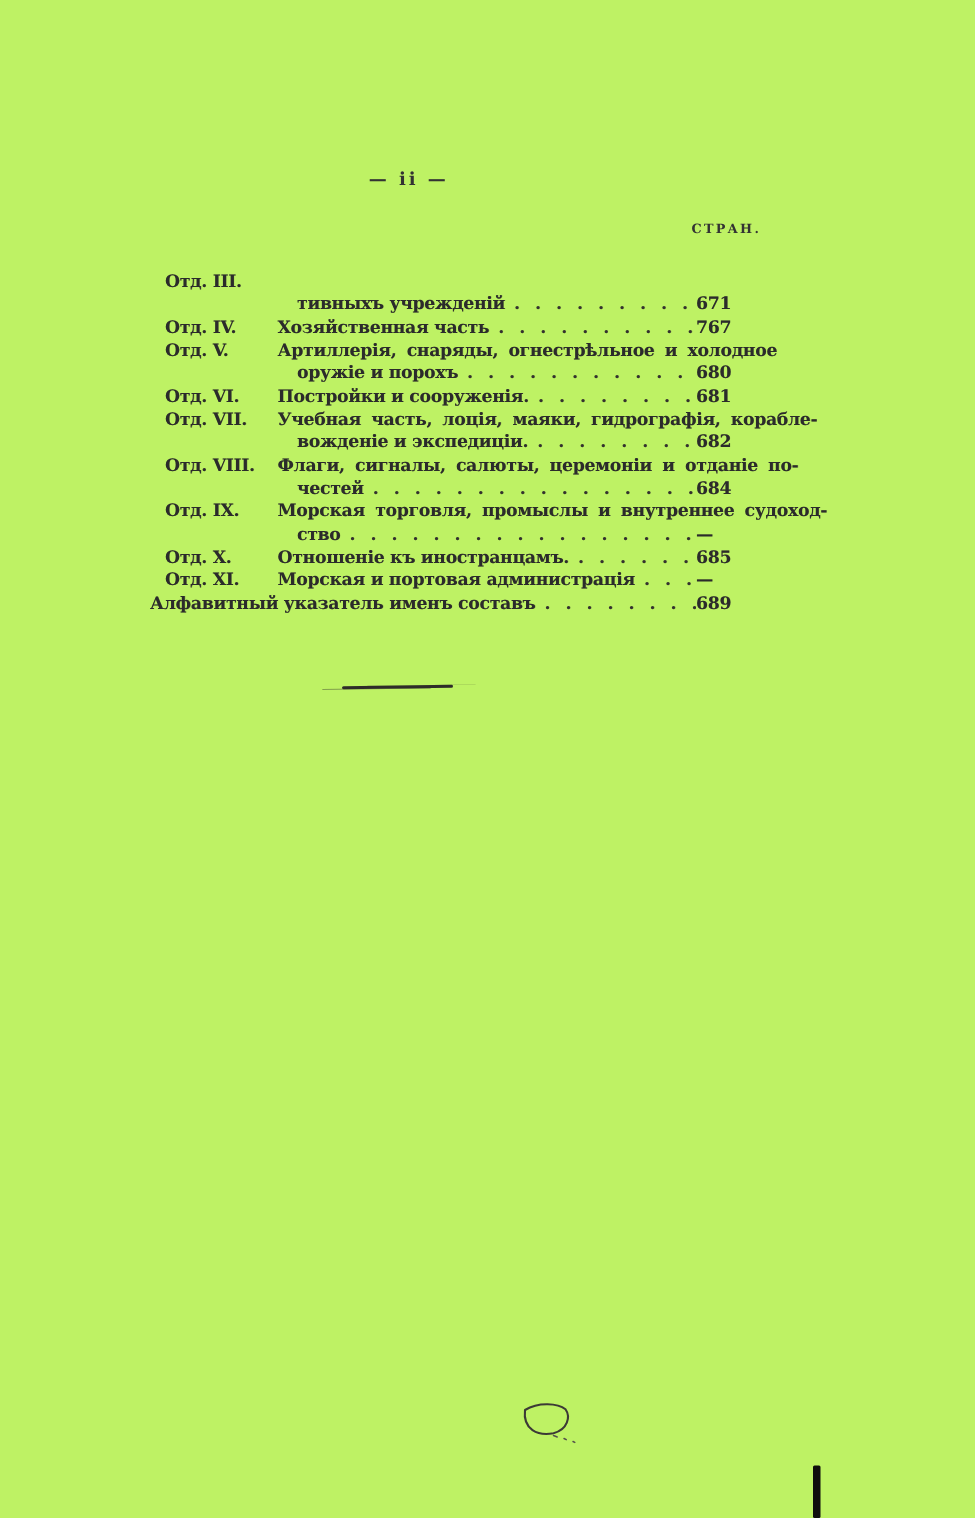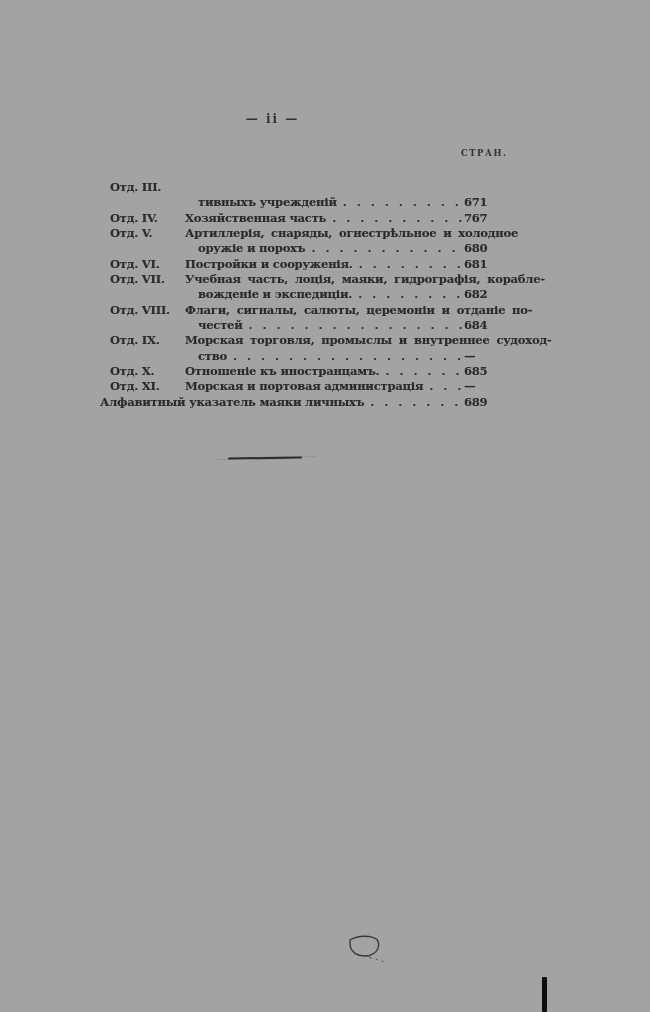--- a/index.html
+++ b/index.html
@@ -1,19 +1,19 @@
 <!DOCTYPE html>
 <html><head>
 <meta charset="utf-8">
 <style>
   html,body{margin:0;padding:0;background:#e8e6e0;}
   .page{
     position:relative;
     width:650px;height:1012px;
-    background:#a3a3a3;
+    background:#bef264;
     font-family:"DejaVu Serif", serif;
     color:#2b2b2b;
     overflow:hidden;
   }
   .running-head{
     position:absolute;top:112px;left:0;width:545px;
     text-align:center;
     font-size:12px;font-weight:bold;letter-spacing:2px;
     color:#333;
   }
@@ -157,21 +157,21 @@
         <span class="leader">........................................</span>
         <span class="pg">685</span>
       </div>
       <div class="toc-row">
         <span class="lab">Отд. XI.</span>
         <span class="txt">Морская и портовая администрація</span>
         <span class="leader">........................................</span>
         <span class="pg">—</span>
       </div>
       <div class="toc-row index">
-        <span class="txt">Алфавитный указатель маяки личныхъ</span>
+        <span class="txt">Алфавитный указатель именъ составъ</span>
         <span class="leader">........................................</span>
         <span class="pg">689</span>
       </div>
     </div>
 
   <div class="divider"></div>
 
   <svg class="scribble" width="55" height="38" viewBox="0 0 55 38">
     <path d="M 15,12 C 24,6.5 37,7.5 42,11.5 C 45.5,16.5 43.5,25 34,27.5 C 23.5,29.5 13.5,25 15,12" fill="none" stroke="#3c3a36" stroke-width="1.4" stroke-linecap="round"></path>
     <path d="M 34,29 l 2.5,1 M 41,31 l 1.5,0.8 M 47,33 l 1.2,0.6" fill="none" stroke="#55524c" stroke-width="1" stroke-linecap="round"></path>

